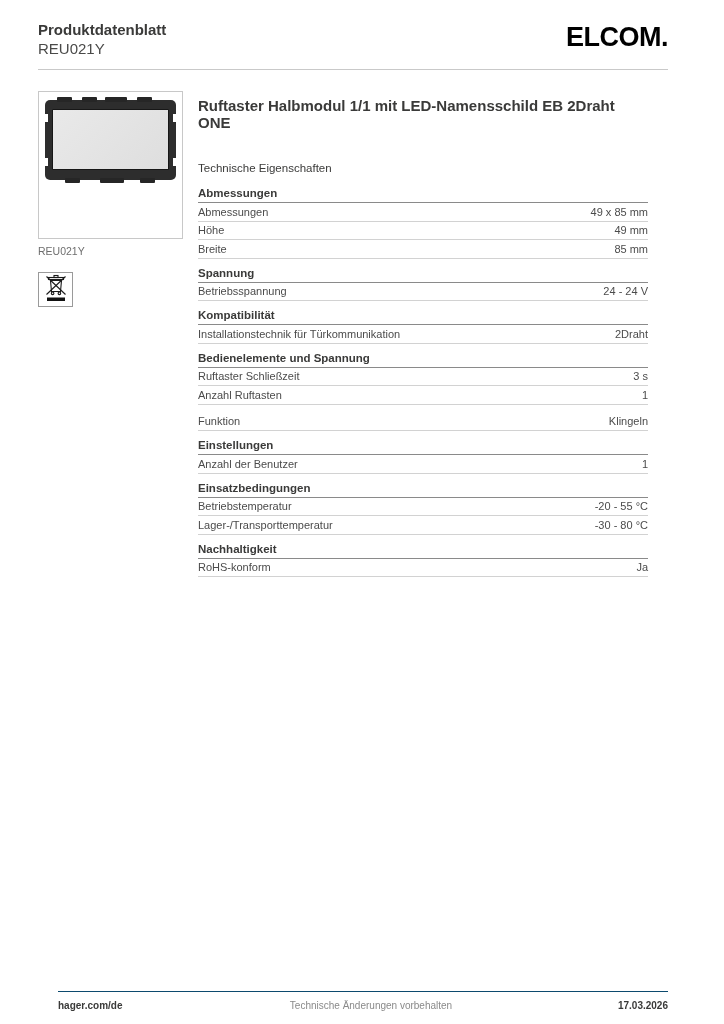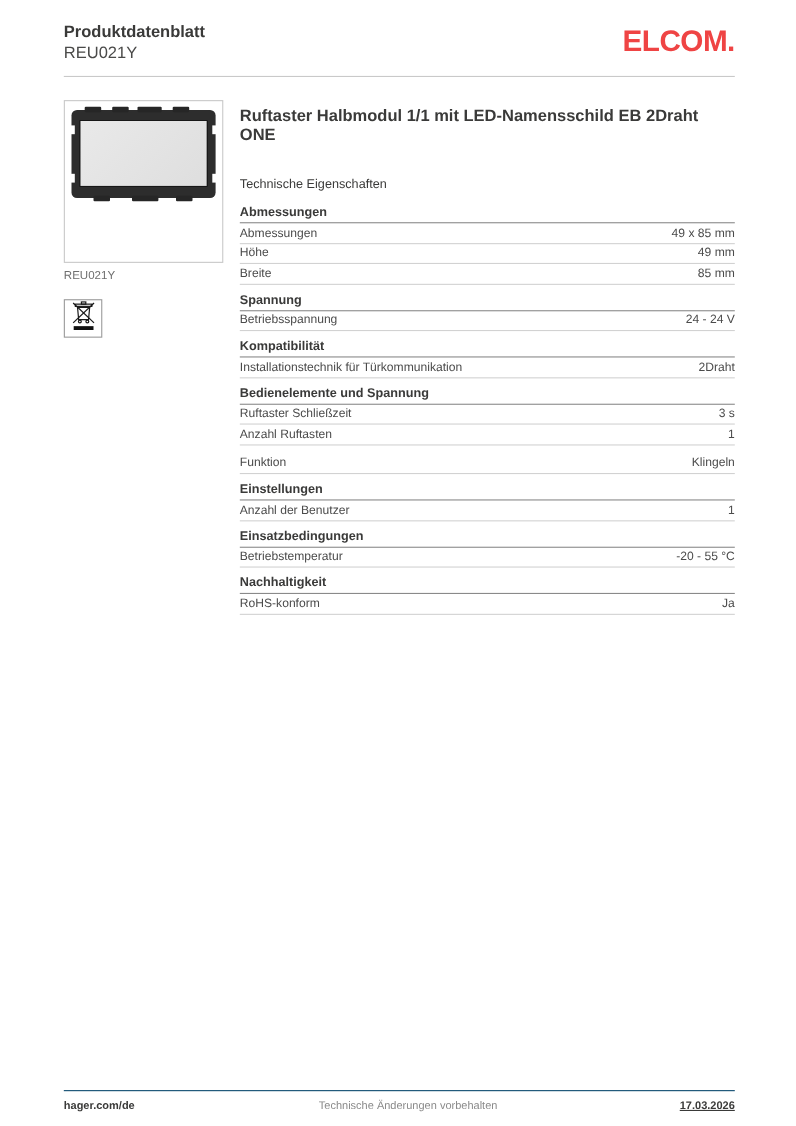--- a/index.html
+++ b/index.html
@@ -4,33 +4,33 @@
 <style>
   * { margin: 0; padding: 0; box-sizing: border-box; }
   html, body { background: #ffffff; }
   body {
     width: 724px; height: 1024px;
     position: relative;
     overflow: hidden;
     font-family: "Liberation Sans", sans-serif;
     color: #3a3a39;
   }
-  .page { position: absolute; inset: 0; padding: 20px 56px 0 58px; }
+  .page { position: absolute; inset: 0; padding: 20px 56px 0 38px; }
 
   
   .doc-header {
     display: flex; justify-content: space-between; align-items: flex-start;
     padding-bottom: 11px;
     border-bottom: 1px solid #c9c9c9;
   }
   .doc-title { font-size: 15px; font-weight: 700; line-height: 19px; color: #3a3a39; }
   .doc-subtitle { font-size: 15px; font-weight: 400; line-height: 19px; color: #4a4a49; }
   .brand-logo {
     font-size: 27px; font-weight: 800; letter-spacing: -0.5px;
-    color: #ef4444; line-height: 30px; margin-top: 2px;
+    color: #000000; line-height: 30px; margin-top: 2px;
   }
 
   
   .main { display: flex; margin-top: 21px; }
   .left-col { width: 145px; flex: 0 0 145px; }
   .right-col { margin-left: 15px; width: 450px; }
 
   
   .product-img-box {
     width: 145px; height: 148px;
@@ -101,21 +101,21 @@
   .doc-footer {
     position: absolute;
     left: 58px; right: 56px; bottom: 13px;
     border-top: 1px solid #0c4a6e;
     padding-top: 8px;
     font-size: 10px;
     display: flex; justify-content: space-between; align-items: baseline;
   }
   .footer-left  { font-weight: 700; color: #3a3a39; text-decoration: none; }
   .footer-center { color: #8a8a8a; position: absolute; left: 16px; right: 0; text-align: center; }
-  .footer-right { font-weight: 700; color: #3a3a39; text-decoration: underline; }
+  .footer-right { font-weight: 700; color: #3a3a39; }
 </style>
 </head>
 <body>
 
 <div class="page">
 
   <div class="doc-header">
     <div>
       <div class="doc-title">Produktdatenblatt</div>
       <div class="doc-subtitle">REU021Y</div>
@@ -217,20 +217,24 @@
               <span class="lab">Anzahl der Benutzer</span>
               <span class="val">1</span>
             </div>
           </section>
           <section class="spec-section">
             <div class="spec-section-title">Einsatzbedingungen</div>
             <div class="spec-row">
               <span class="lab">Betriebstemperatur</span>
               <span class="val">-20 - 55 °C</span>
             </div>
+            <div class="spec-row">
+              <span class="lab">Lager-/Transporttemperatur</span>
+              <span class="val">-30 - 80 °C</span>
+            </div>
           </section>
           <section class="spec-section">
             <div class="spec-section-title">Nachhaltigkeit</div>
             <div class="spec-row">
               <span class="lab">RoHS-konform</span>
               <span class="val">Ja</span>
             </div>
           </section>
         </div>
     </div>

